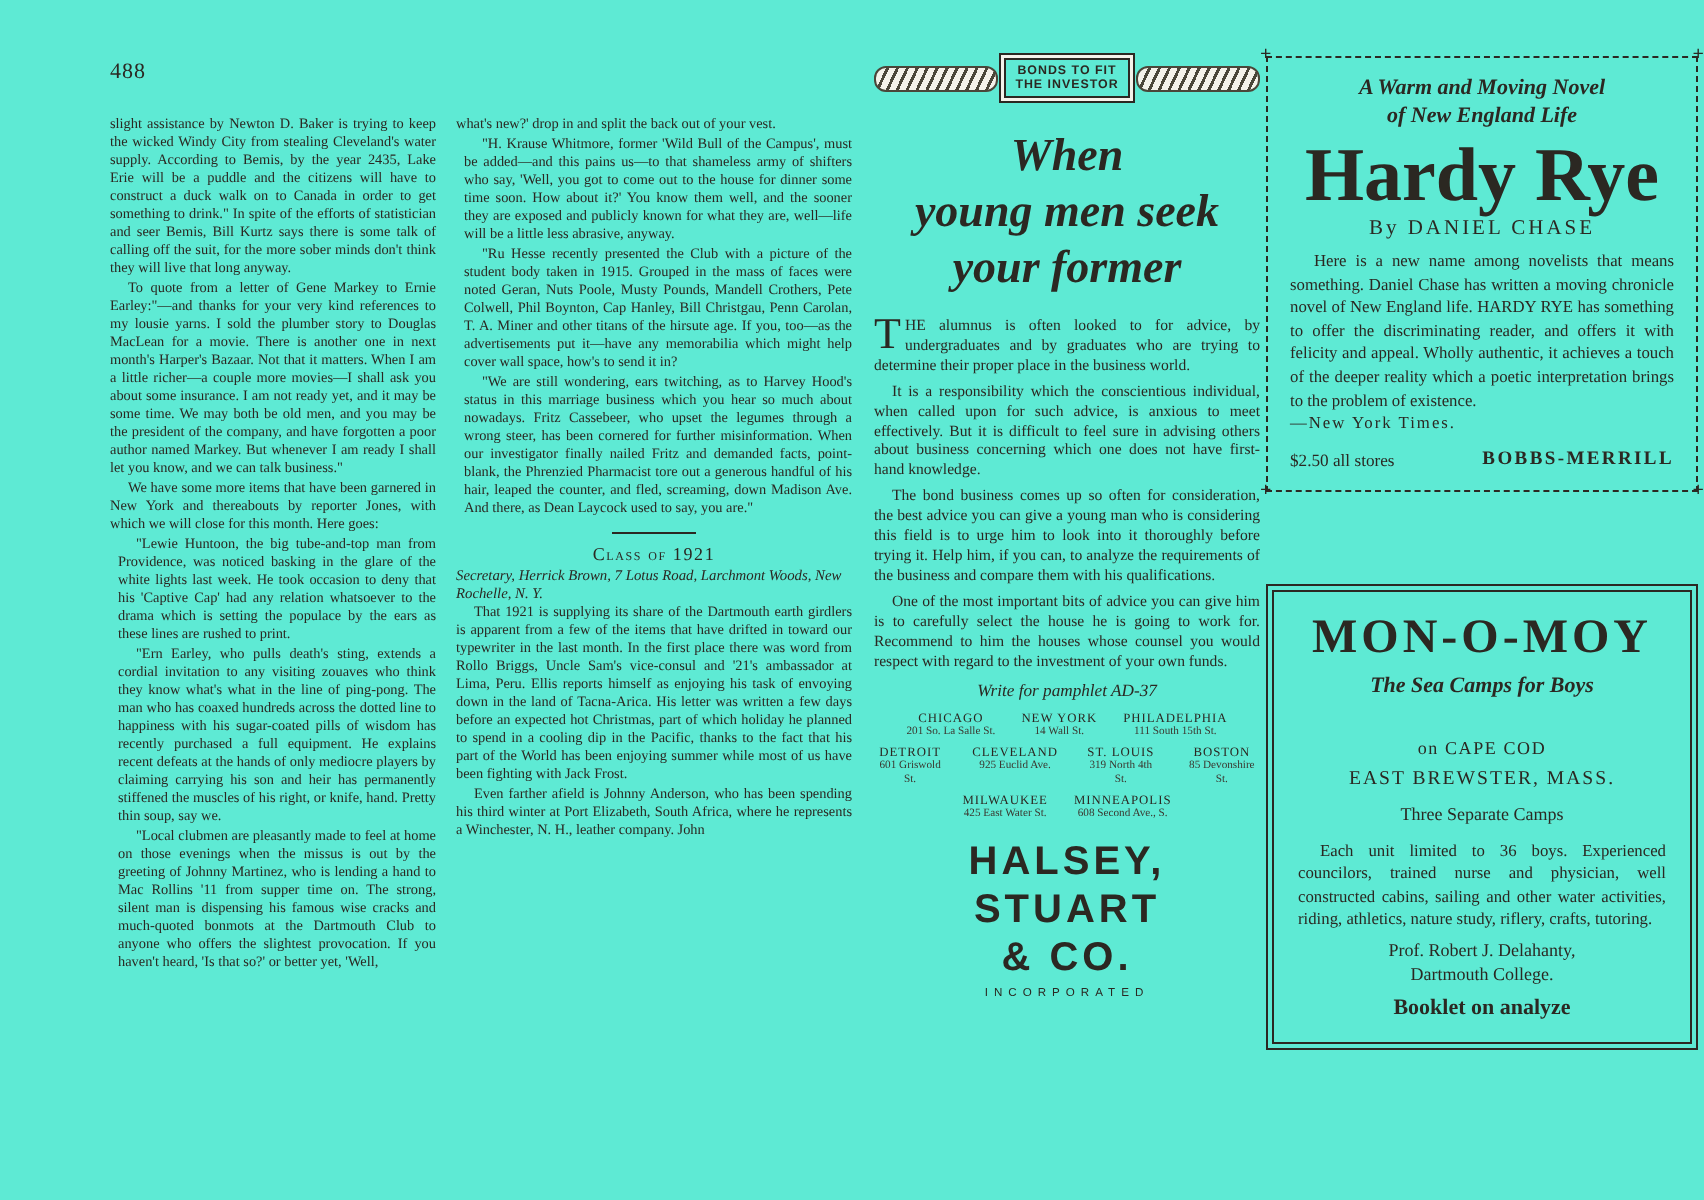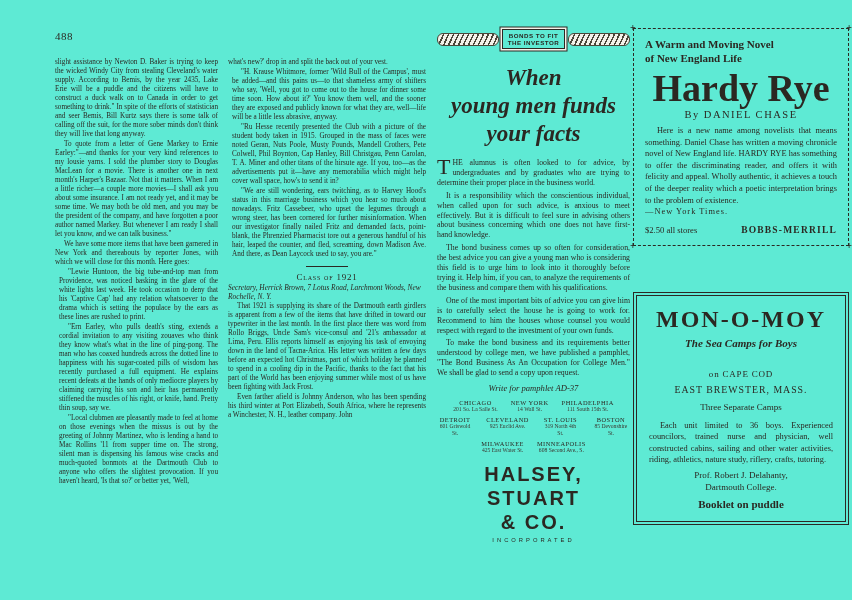--- a/index.html
+++ b/index.html
@@ -44,21 +44,21 @@
   .company{text-align:center;font-family:"Liberation Sans", sans-serif;font-weight:bold;
         font-size:20px;line-height:24px;letter-spacing:2px;}
   .inc{text-align:center;font-family:"Liberation Sans", sans-serif;font-size:5.8px;
         letter-spacing:3px;margin-top:3px;}
   
   .rightcol{position:absolute;left:633px;top:28px;width:216px;}
   .hardy{position:relative;border:1px dashed #2b2822;padding:9px 11px 10px;}
   .corner{position:absolute;font-size:10px;line-height:10px;font-weight:bold;}
   .c-tl{left:-4px;top:-6px;} .c-tr{right:-4px;top:-6px;}
   .c-bl{left:-4px;bottom:-6px;} .c-br{right:-4px;bottom:-6px;}
-  .hardy-tag{font-weight:bold;font-size:11px;line-height:13.5px;}
+  .hardy-tag{text-align:center;font-style:italic;font-weight:bold;font-size:11px;line-height:13.5px;}
   .hardy-title{text-align:center;font-weight:bold;font-size:38px;line-height:40px;margin:3px 0 1px;}
   .hardy-by{text-align:center;font-size:10.5px;letter-spacing:1.5px;margin-bottom:5px;}
   .hardy-body{font-size:8.4px;line-height:11.6px;text-align:justify;text-indent:12px;}
   .hardy-attrib{font-size:8.4px;line-height:11.6px;letter-spacing:1px;}
   .hardy-foot{display:flex;justify-content:space-between;align-items:flex-end;margin-top:7px;}
   .hardy-price{font-size:8.6px;}
   .hardy-pub{font-weight:bold;font-size:9.5px;letter-spacing:1.2px;}
   .monomoy{margin-top:46px;border:4px double #2b2822;padding:10px 12px 11px;text-align:center;}
   .mono-title{font-weight:bold;font-size:24px;line-height:26px;letter-spacing:2px;}
   .mono-sub{font-style:italic;font-weight:bold;font-size:11px;margin-top:5px;}
@@ -101,29 +101,28 @@
     <div class="banner">
       <div class="ribbon"></div>
       <div class="banner-box">
         <div>BONDS TO FIT</div>
         <div>THE INVESTOR</div>
       </div>
       <div class="ribbon"></div>
     </div>
     <div class="hal-head">
       <div>When</div>
-      <div>young men funds</div>
-      <div>your facts</div>
+      <div>young men seek</div>
+      <div>your former</div>
     </div>
     <div class="hal-body">
       <p class="drop">THE alumnus is often looked to for advice, by undergraduates and by graduates who are trying to determine their proper place in the business world.</p>
       <p class="ind">It is a responsibility which the conscientious individual, when called upon for such advice, is anxious to meet effectively. But it is difficult to feel sure in advising others about business concerning which one does not have first-hand knowledge.</p>
       <p class="ind">The bond business comes up so often for consideration, the best advice you can give a young man who is considering this field is to urge him to look into it thoroughly before trying it. Help him, if you can, to analyze the requirements of the business and compare them with his qualifications.</p>
       <p class="ind">One of the most important bits of advice you can give him is to carefully select the house he is going to work for. Recommend to him the houses whose counsel you would respect with regard to the investment of your own funds.</p>
-      <p class="ind">To make the bond business and its requirements better understood by college men, we have published a pamphlet, "The Bond Business As An Occupation for College Men." We shall be glad to send a copy upon request.</p>
     </div>
     <div class="pamphlet">Write for pamphlet AD-37</div>
     <div class="offices">
       <div class="office-row">
         <div class="office">
           <div class="city">CHICAGO</div>
           <div class="addr">201 So. La Salle St.</div>
         </div>
         <div class="office">
           <div class="city">NEW YORK</div>
@@ -195,17 +194,17 @@
       <div class="mono-title">MON-O-MOY</div>
       <div class="mono-sub">The Sea Camps for Boys</div>
       <div class="mono-l1">on CAPE COD</div>
       <div class="mono-l2">EAST BREWSTER, MASS.</div>
       <div class="mono-l3">Three Separate Camps</div>
       <div class="mono-body">Each unit limited to 36 boys. Experienced councilors, trained nurse and physician, well constructed cabins, sailing and other water activities, riding, athletics, nature study, riflery, crafts, tutoring.</div>
       <div class="mono-prof">
         <div>Prof. Robert J. Delahanty,</div>
         <div>Dartmouth College.</div>
       </div>
-      <div class="mono-book">Booklet on puddle</div>
+      <div class="mono-book">Booklet on analyze</div>
     </div>
 
   </div>
 </div>
 
 </body></html>

